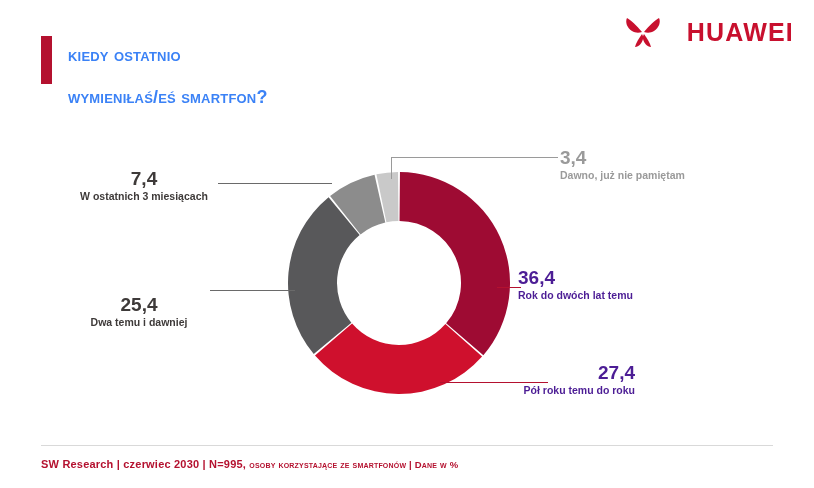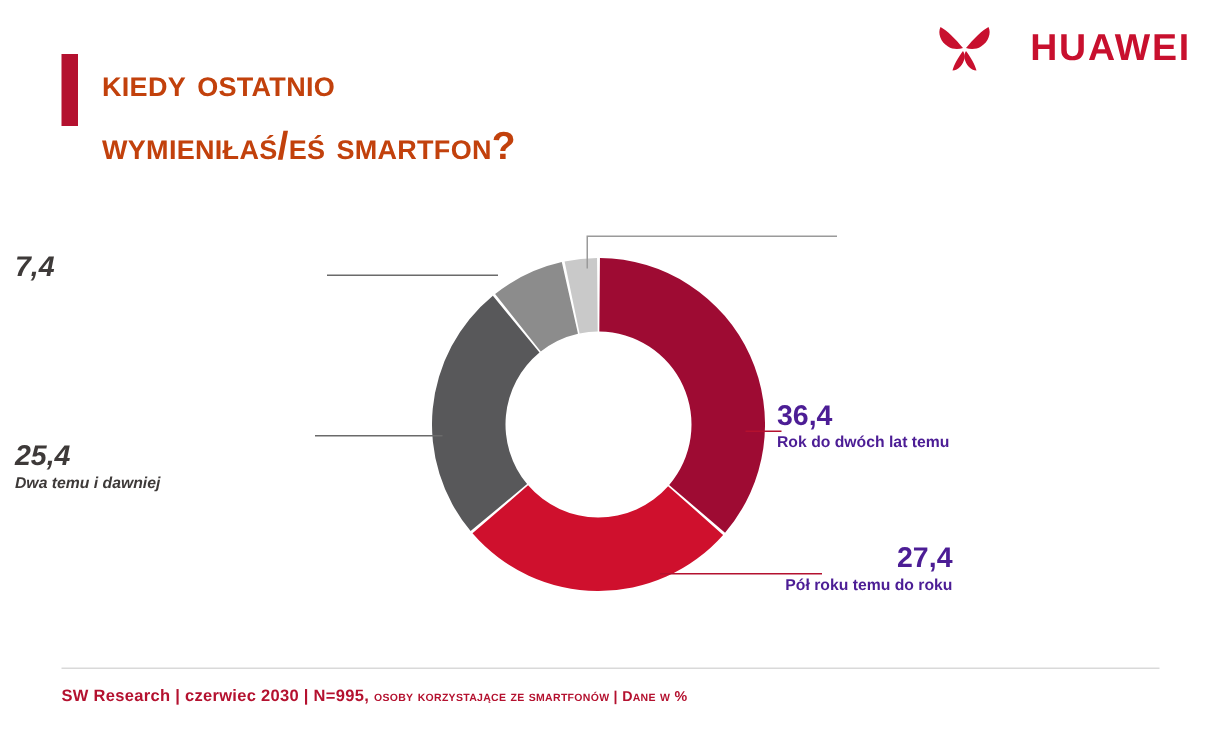--- a/index.html
+++ b/index.html
@@ -22,22 +22,22 @@
     top: 36px;
     width: 11px;
     height: 48px;
     background: #b4112f;
   }
   .title {
     position: absolute;
     left: 68px;
     top: 34px;
     width: 520px;
-    color: #c2410c;
-    font-size: 26px;
+    color: #3b82f6;
+    font-size: 18px;
     line-height: 42px;
     font-weight: bold;
     letter-spacing: 0.2px;
     font-variant: small-caps;
     text-transform: lowercase;
   }
   .title .ln {
     display: block;
     white-space: nowrap;
   }
@@ -93,22 +93,21 @@
     font-size: 10.5px;
     font-weight: bold;
     line-height: 14px;
     display: block;
     white-space: nowrap;
   }
   .lbl.right {
     text-align: left;
   }
   .lbl.left {
-    text-align: left;
-    font-style: italic;
+    text-align: center;
   }
   .lbl.red .val, .lbl.red .cap { color: #4c1d95; }
   .lbl.grey .val, .lbl.grey .cap { color: #9a9a9a; }
   .lbl.dark .val, .lbl.dark .cap { color: #3e3a39; }
 
   #lbl-dawno { left: 560px; top: 17px; }
   #lbl-3mies { left: 10px; top: 38px; width: 268px; }
   #lbl-dwalata { left: 10px; top: 140px; width: 258px; margin-top: 24px; }
   #lbl-rok2lata { left: 518px; top: 137px; }
   #lbl-polroka { left: 430px; top: 232px; width: 205px; text-align: right;}
@@ -179,23 +178,28 @@
   <div class="leader" style="left:391px; top:27px; width:1px; height:22px;"></div>
 
   <div class="leader dark" style="left:218px; top:53px; width:114px;"></div>
 
   <div class="leader dark" style="left:210px; top:160px; width:85px;"></div>
 
   <div class="leader red" style="left:497px; top:157px; width:24px;"></div>
 
   <div class="leader red" style="left:440px; top:252px; width:108px;"></div>
 
+  <div class="lbl grey right" id="lbl-dawno">
+    <span class="val">3,4</span>
+    <span class="cap">Dawno, już nie pamiętam</span>
+  </div>
 
   <div class="lbl dark left" id="lbl-3mies">
     <span class="val">7,4</span>
+    <span class="cap">W ostatnich 3 miesiącach</span>
   </div>
 
   <div class="lbl dark left" id="lbl-dwalata">
     <span class="val">25,4</span>
     <span class="cap">Dwa temu i dawniej</span>
   </div>
 
   <div class="lbl red right" id="lbl-rok2lata">
     <span class="val">36,4</span>
     <span class="cap">Rok do dwóch lat temu</span>

